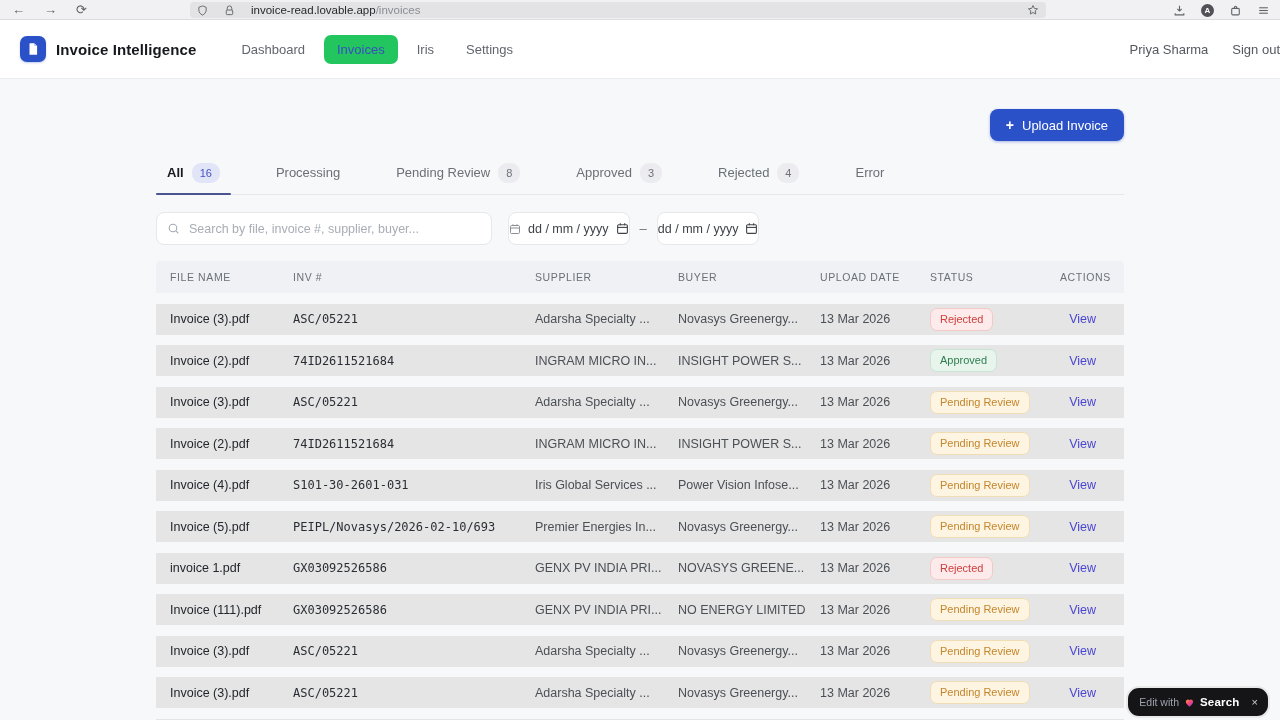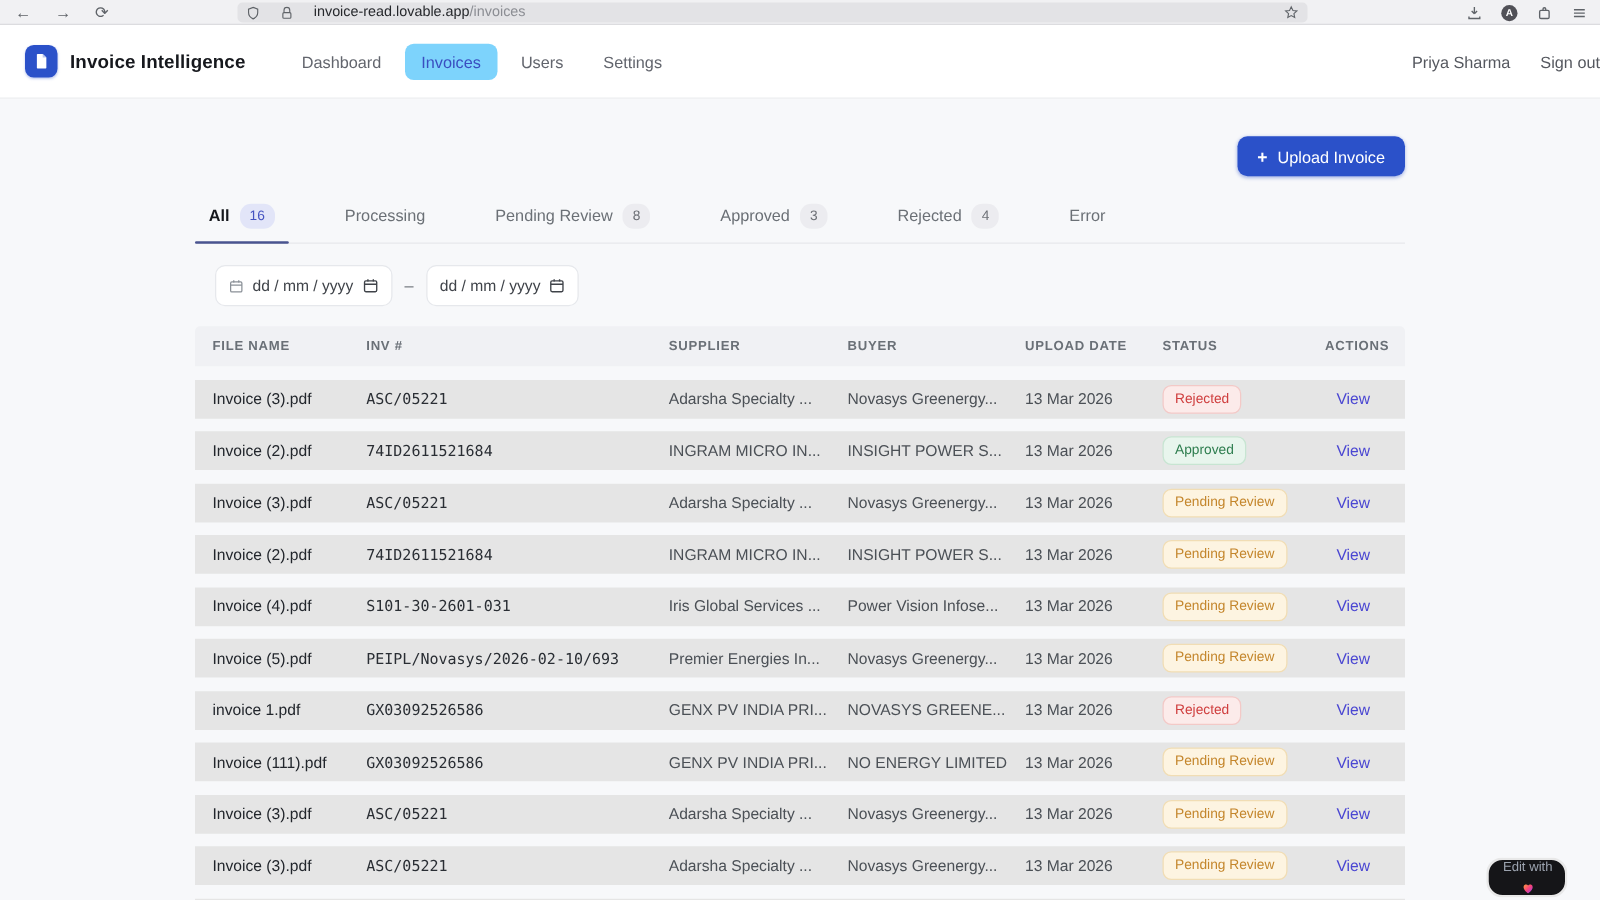--- a/index.html
+++ b/index.html
@@ -39,21 +39,21 @@
     display:flex; align-items:center; z-index:10;
   }
   .logo-box {
     width:26px; height:26px; border-radius:7px; background:#2b51c9;
     margin-left:20px; display:flex; align-items:center; justify-content:center;
     box-shadow:0 1px 2px rgba(43,81,201,.3);
   }
   .app-name { font-size:15px; font-weight:bold; color:#16181d; margin-left:10px; letter-spacing:.1px; }
   .main-nav { display:flex; margin-left:32px; gap:6px; align-items:center;text-align:right; }
   .nav-item { font-size:13px; color:#62656d; padding:7px 13px; border-radius:7px; cursor:default; }
-  .nav-item.active { color:#3a4ec0; background:#7dd3fc; }
+  .nav-item.active { color:#3a4ec0; background:#22c55e; }
   .header-right { margin-left:auto; display:flex; gap:24px; align-items:center; font-size:13px; color:#55585f; }
 
   
   .content { position:absolute; top:79px; left:0; right:0; bottom:0; }
   .container { width:968px; margin-left:156px; }
 
   .title-row { display:flex; align-items:center; margin-top:30px; height:32px; }
   .page-title { font-size:23px; font-weight:bold; color:#181b20; margin:0; letter-spacing:.2px; }
   .upload-btn {
     margin-left:auto; height:32px; padding:0 16px;
@@ -72,49 +72,49 @@
   .tab-count { background:#ececf0; color:#6d7076; font-size:11px; font-weight:normal; padding:2px 8px; border-radius:9px; }
   .tab-count.indigo { background:#e2e5f8; color:#4553c0; }
 
   
   .filters { display:flex; align-items:center; margin-top:17px; }
   .search-box { width:336px; height:33px; background:#fff; border:1px solid #e6e8ec; border-radius:8px;
                 display:flex; align-items:center; padding:0 10px; gap:7px; }
   .search-box input { border:none; outline:none; flex:1; font-size:12.5px; color:#33363c; background:transparent; }
   .search-box input::placeholder { color:#a8adb5; }
   .date-box { height:33px; background:#fff; border:1px solid #e6e8ec; border-radius:8px;
-              display:flex; align-items:center; padding:0 10px; gap:7px;
+              display:flex; align-items:center; padding:0 0; gap:7px;
               font-size:12.5px; color:#3f4349; margin-left:16px; }
   .range-dash { margin:0 10px; color:#6b7076; font-size:13px; }
 
   
   .tbl-grid { display:grid; grid-template-columns:123px 242px 143px 142px 110px 130px 1fr;
               align-items:center; padding:0 28px 0 14px; }
   .table-head { margin-top:16px; height:32px; background:#f0f1f4; border-radius:4px 4px 0 0;
-                font-size:10.5px; letter-spacing:.6px; color:#6a7077; font-weight:700; }
+                font-size:10.5px; letter-spacing:.6px; color:#6a7077; font-weight:400; }
   .th-actions { text-align:right; }
 
   .row { height:31px; background:#e5e5e5; margin-top:10.5px; font-size:12.5px; }
   .row:first-of-type { margin-top:8px; }
   .cell-file { color:#22262c; }
   .cell-inv  { font-family:"DejaVu Sans Mono", monospace; font-size:12px; color:#2a2e34; }
   .cell-supplier, .cell-buyer, .cell-date { color:#4b5056; }
   .cell-actions { text-align:right; }
   .view-link { color:#4a46d2; font-size:12.5px; text-decoration:none; cursor:pointer; }
 
   .badge { display:inline-block; font-size:11px; line-height:1; padding:5px 9px; border:1px solid transparent; border-radius:7px; }
   .badge[data-status="rejected"] { background:#fcebea; color:#cf3d3d; border-color:#f3c9c7; }
   .badge[data-status="approved"] { background:#e8f5ed; color:#2e7d4f; border-color:#c7e5d2; }
   .badge[data-status="pending"]  { background:#fdf4e1; color:#c4862c; border-color:#f1ddb4; }
 
   
   .lovable {
-    position:absolute; right:26px; bottom:2px; height:32px; z-index:30;
+    position:absolute; right:10px; bottom:2px; height:32px; z-index:30;
     background:#151518; border-radius:13px; border:2px solid rgba(255,255,255,.9);
-    display:flex; align-items:center; padding:0 10px 0 11px; gap:5px; cursor:pointer;flex-direction:column;
+    display:flex; align-items:center; padding:0 10px 0 11px; gap:5px; cursor:pointer;
   }
   .lovable-prefix { color:#9ca3af; font-size:10.5px; }
   .lovable-brand { color:#fff; font-size:11.5px; font-weight:bold; letter-spacing:.2px; }
   .lovable-close { color:#cfcfd4; font-size:11px; margin-left:7px; cursor:pointer; }
 </style>
 </head>
 <body>
 
 <div class="browser-bar">
   <div class="nav-btns">
@@ -171,21 +171,21 @@
       <svg width="14" height="14" viewBox="0 0 24 24">
           <path d="M7 2h7l5 5v14a1 1 0 0 1-1 1H7a1 1 0 0 1-1-1V3a1 1 0 0 1 1-1z" fill="#ffffff"></path>
           <path d="M14 2v5h5z" fill="#b9c6ee"></path>
         </svg>
     </span>
   </div>
   <div class="app-name">Invoice Intelligence</div>
   <nav class="main-nav">
     <span class="nav-item">Dashboard</span>
     <span class="nav-item active">Invoices</span>
-    <span class="nav-item">Users</span>
+    <span class="nav-item">Iris</span>
     <span class="nav-item">Settings</span>
   </nav>
   <div class="header-right">
     <span>Priya Sharma</span>
     <span>Sign out</span>
   </div>
 </div>
 
 <div class="content">
   <div class="container">
@@ -216,20 +216,29 @@
       <span class="tab">
         <span>Rejected</span>
         <span class="tab-count">4</span>
       </span>
       <span class="tab">
         <span>Error</span>
       </span>
     </div>
 
     <div class="filters">
+      <div class="search-box">
+        <span style="display:flex;">
+          <svg width="13" height="13" viewBox="0 0 24 24" fill="none" stroke="#a2a8b0" stroke-width="2">
+              <circle cx="11" cy="11" r="7"></circle>
+              <line x1="16.5" y1="16.5" x2="21" y2="21"></line>
+            </svg>
+        </span>
+        <input type="text" placeholder="Search by file, invoice #, supplier, buyer..." style="">
+      </div>
       <div class="date-box">
         <span style="display:flex;">
           <svg width="12" height="12" viewBox="0 0 24 24" fill="none" stroke="#8a9097" stroke-width="2">
               <rect x="3" y="5" width="18" height="16" rx="2"></rect>
               <line x1="3" y1="10" x2="21" y2="10"></line>
               <line x1="8" y1="2.5" x2="8" y2="6"></line>
               <line x1="16" y1="2.5" x2="16" y2="6"></line>
             </svg>
         </span>
         <span>dd / mm / yyyy</span>

